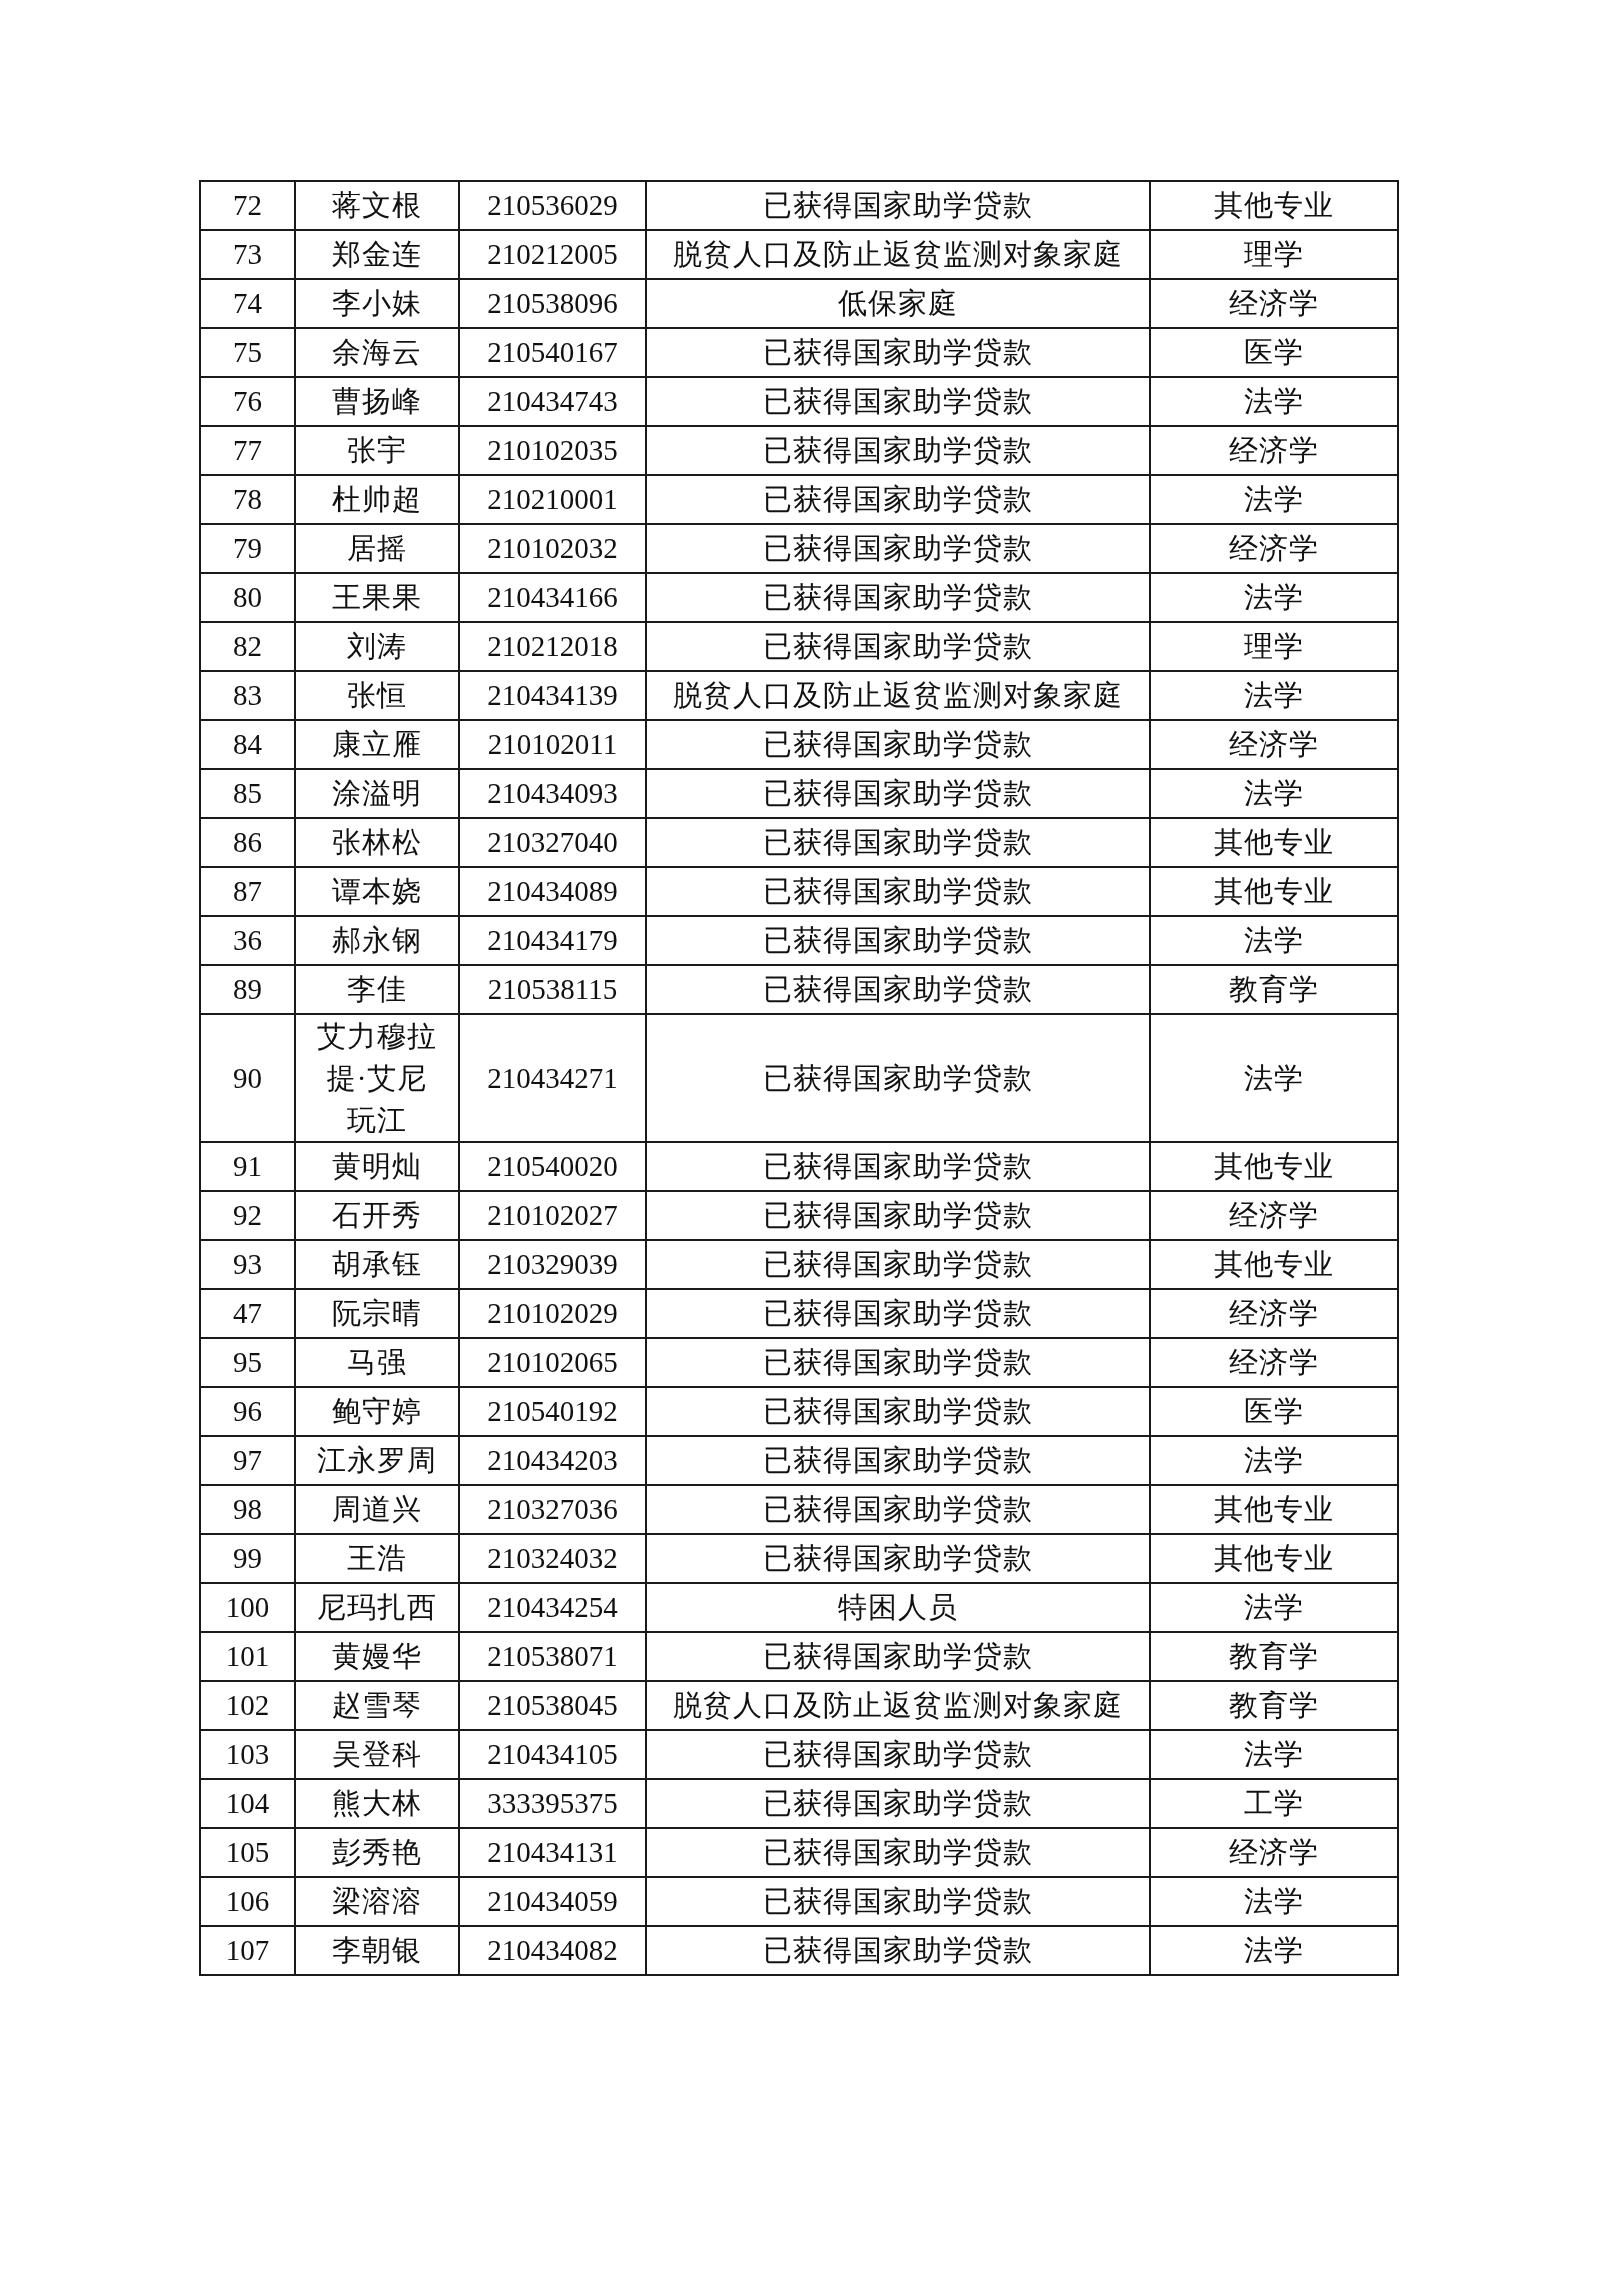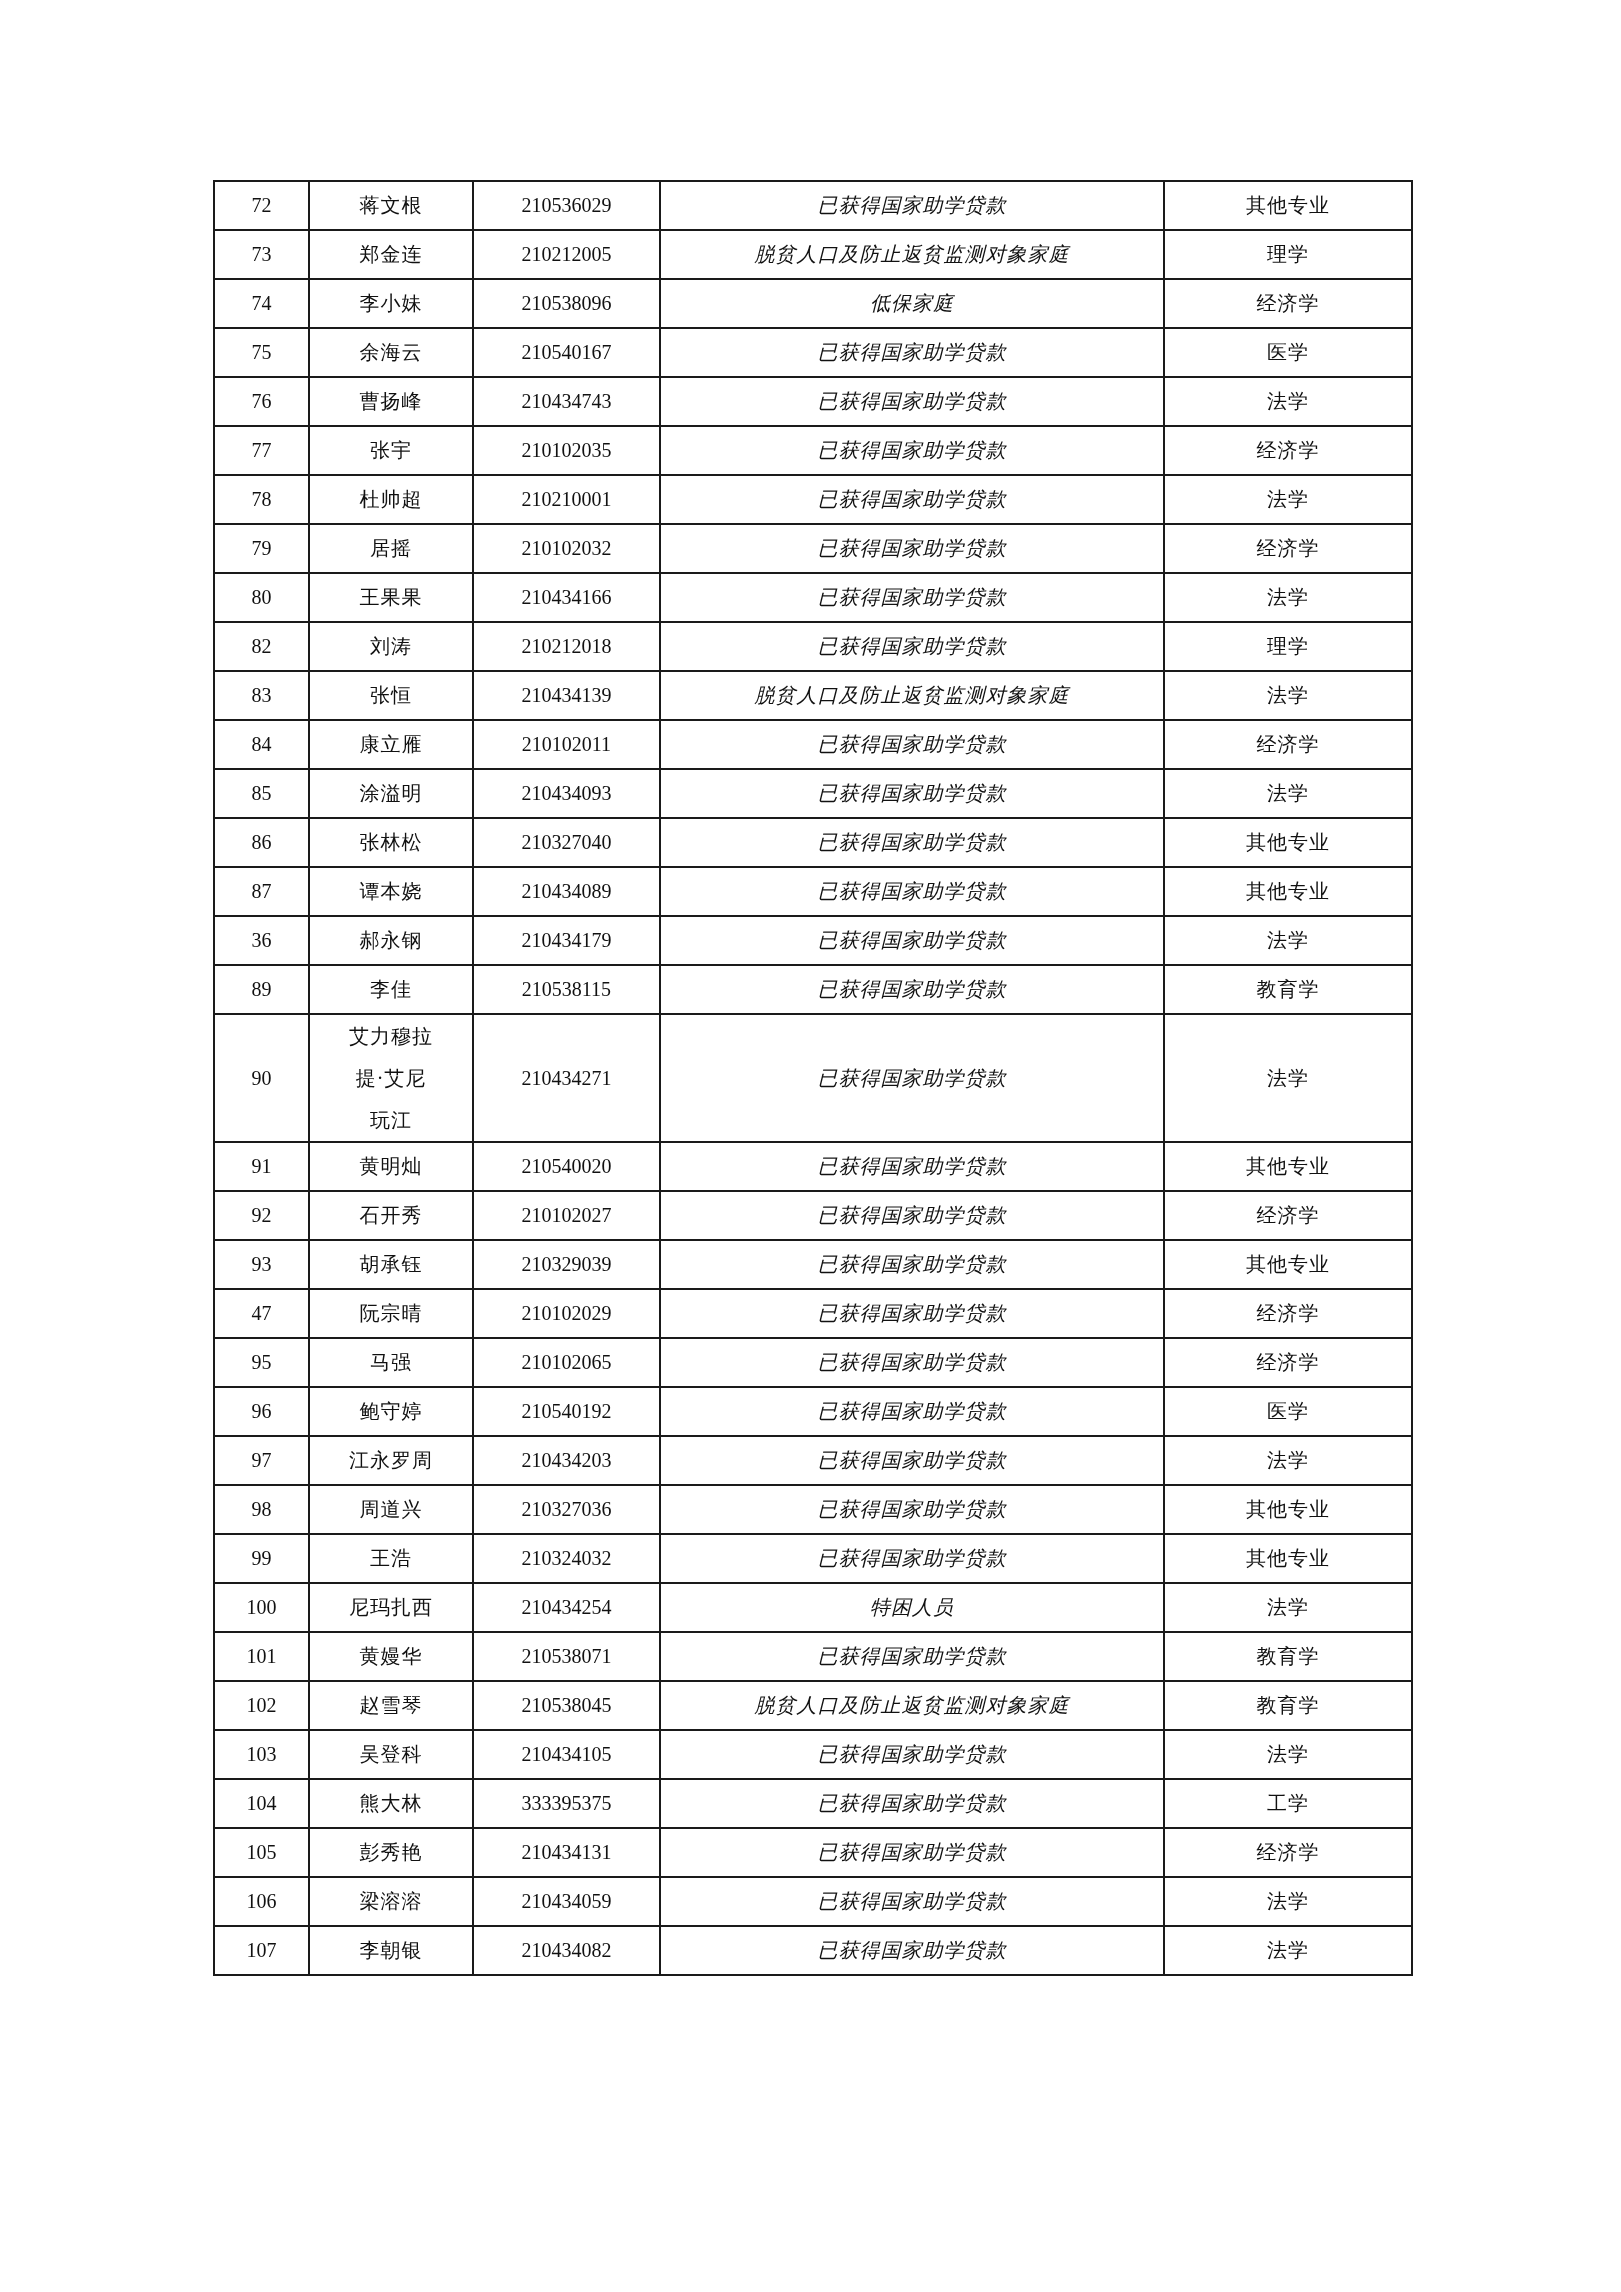--- a/index.html
+++ b/index.html
@@ -10,43 +10,42 @@
     body {
       width: 1621px;
       height: 2293px;
       position: relative;
       overflow: hidden;
       font-family: "Liberation Serif", "DejaVu Serif", serif;
       color: #111111;
     }
     .page-table {
       position: absolute;
-      left: 213px;
+      left: 199px;
       top: 180px;
       width: 1198px;
       border-collapse: collapse;
       table-layout: fixed;
-      font-size: 20px;
+      font-size: 29px;
     }
     .page-table td {
       border: 2px solid #1a1a1a;
       text-align: center;
       vertical-align: middle;
       padding: 0;
       height: 47px;
       line-height: 47px;
       white-space: nowrap;
       overflow: hidden;
     }
     .page-table td.cell-name {
       letter-spacing: 1px;
     }
     .page-table td.cell-type {
       letter-spacing: 1px;
-      font-style: italic;
     }
     .page-table td.cell-major {
       letter-spacing: 1px;
     }
     .page-table tr.tall td {
       height: 125px;
       line-height: 42px;
     }
     .page-table tr.tall td.cell-name {
       white-space: normal;

